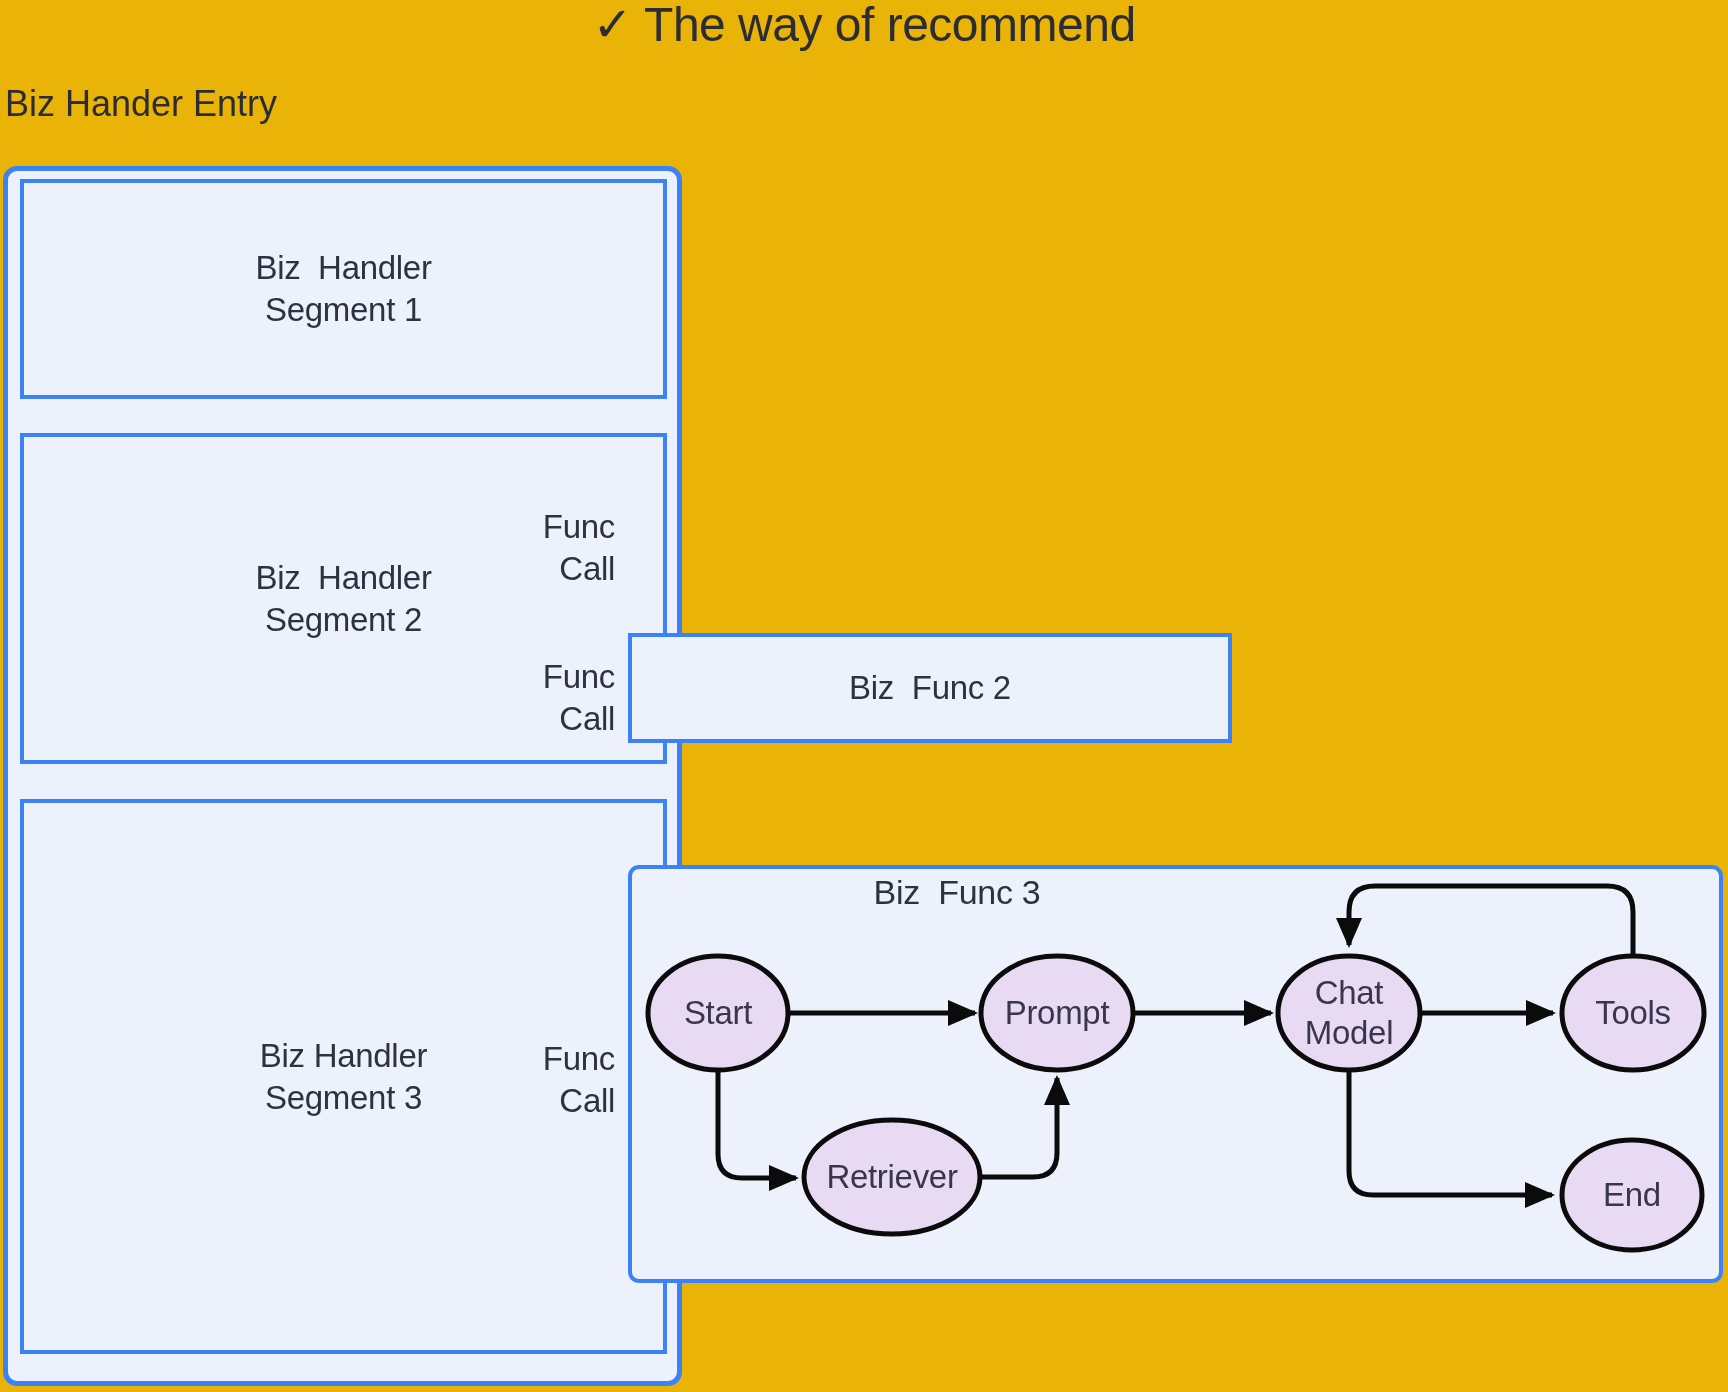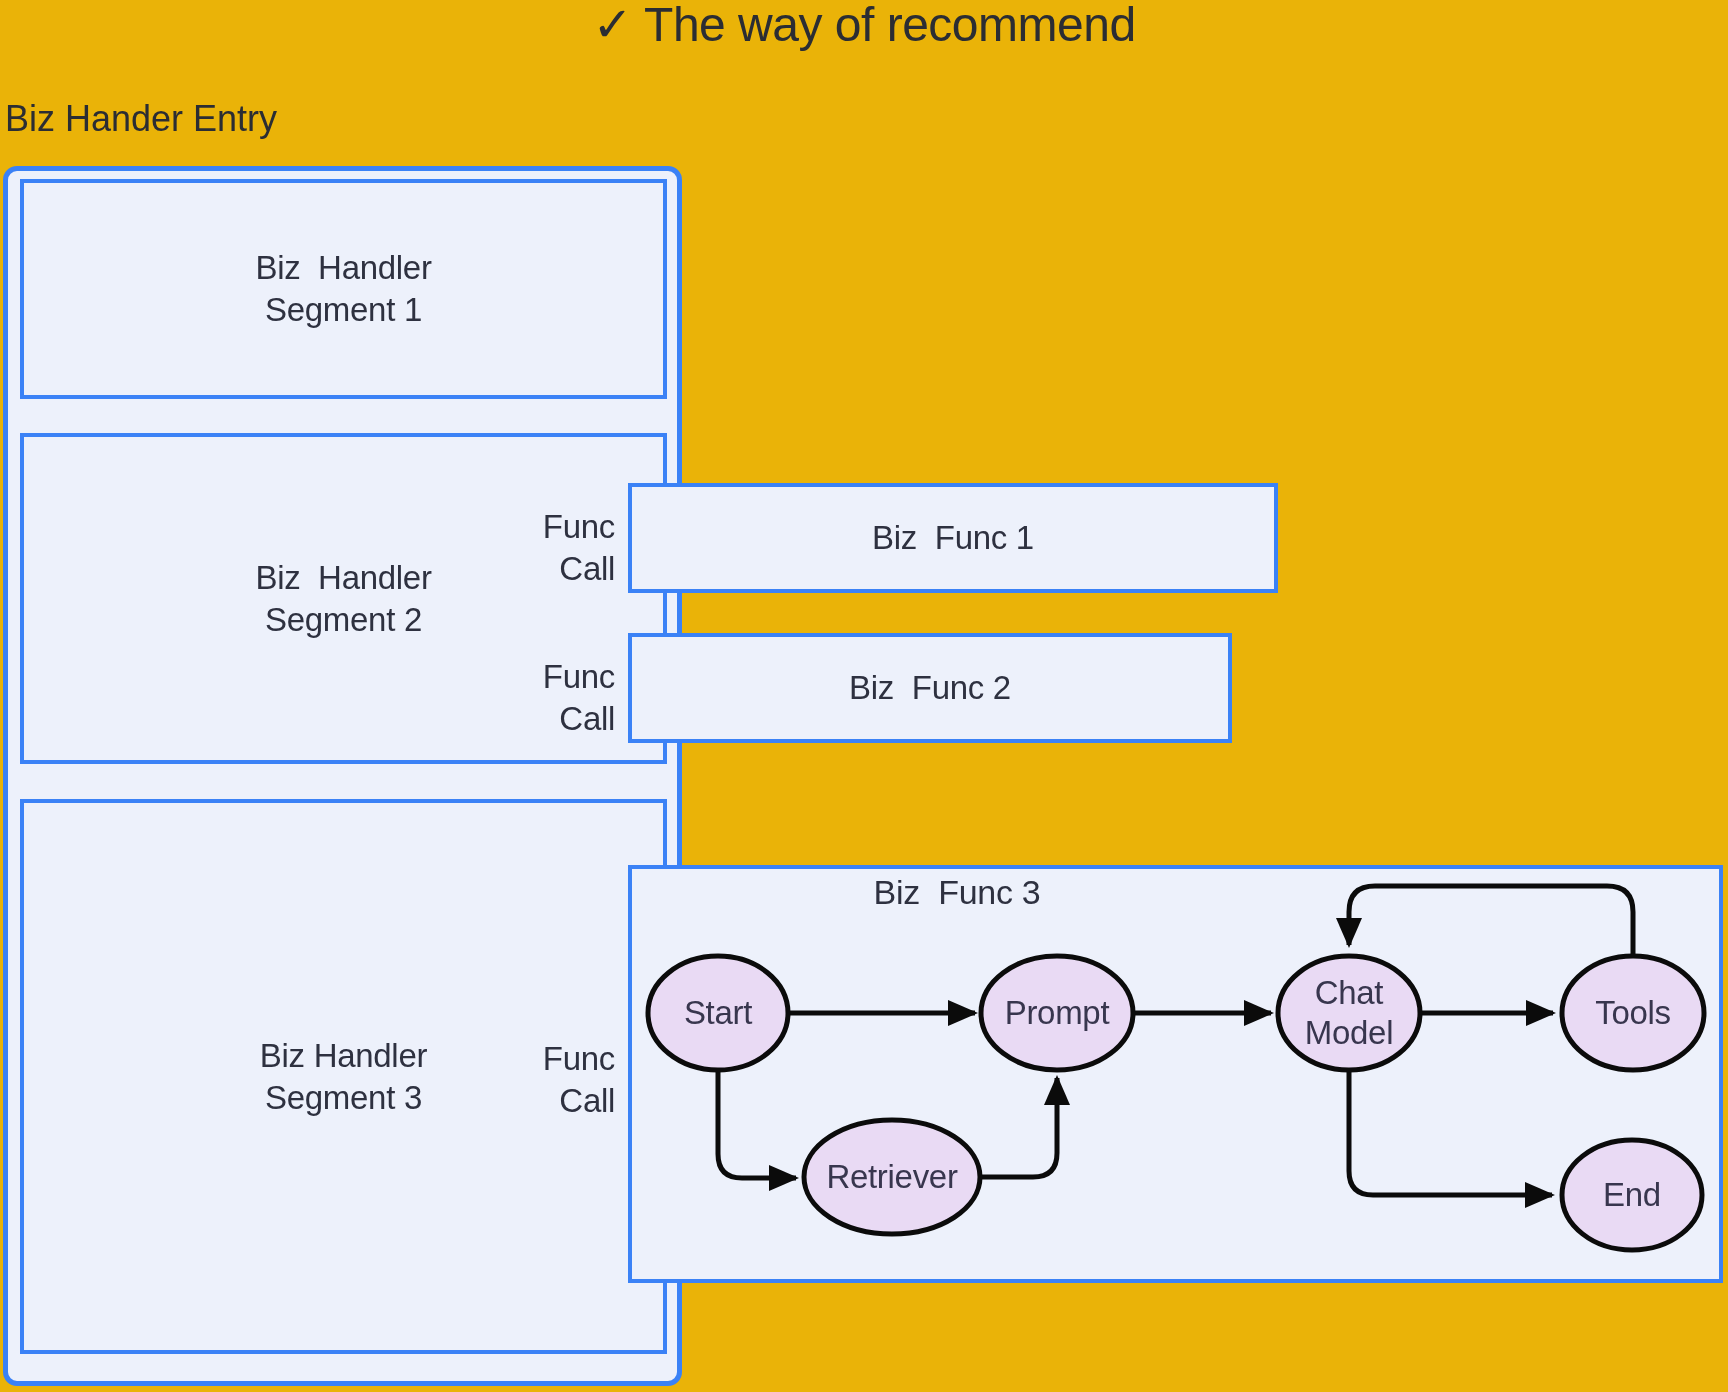--- a/index.html
+++ b/index.html
@@ -17,21 +17,20 @@
     left: 0; top: -4px; width: 1728px;
     text-align: center;
     font-size: 48px; line-height: 58px;
     color: #2b2d33;
     letter-spacing: -0.5px;
   }
   .entry-label {
     left: 5px; top: 82px;
     font-size: 36px; line-height: 44px;
     color: #2b2d33;
-    margin-top: 15px;
   }
   .box {
     position: absolute;
     box-sizing: border-box;
     background: #edf1fb;
     border: 4px solid #3b82f6;
   }
   .container-box {
     left: 3px; top: 166px; width: 679px; height: 1220px;
     border-width: 5px; border-radius: 14px;
@@ -47,21 +46,21 @@
   .seg1 { top: 179px; height: 220px; }
   .seg2 { top: 433px; height: 331px; }
   .seg3 { top: 799px; height: 555px; }
   .func-box {
     display: flex; align-items: center; justify-content: center;
     text-align: center;
     font-size: 33px; letter-spacing: -0.3px;
   }
   .func1 { left: 628px; top: 483px; width: 650px; height: 110px; }
   .func2 { left: 628px; top: 633px; width: 604px; height: 110px; }
-  .func3 { left: 628px; top: 865px; width: 1095px; height: 418px; }
+  .func3 { left: 628px; top: 865px; width: 1095px; height: 418px; border-radius: 11px; }
   .func3-title {
     position: absolute;
     left: 325px; top: 3px;
     transform: translateX(-50%);
     white-space: nowrap;
     font-size: 34px; line-height: 40px;
     letter-spacing: -0.3px;
   }
   .fc-label {
     width: 130px; text-align: right;
@@ -112,23 +111,20 @@
   </div>
   <div class="abs fc-label fc2">
     <div>Func</div>
     <div>Call</div>
   </div>
   <div class="abs fc-label fc3">
     <div>Func</div>
     <div>Call</div>
   </div>
 
-  <div class="box func-box func1">
-    <span>Biz&nbsp; Func 1</span>
-  </div>
   <div class="box func-box func2">
     <span>Biz&nbsp; Func 2</span>
   </div>
   <div class="box func3">
     <span class="func3-title">Biz&nbsp; Func 3</span>
   </div>
 
   <svg id="flow-svg" class="abs" width="1728" height="1392" viewBox="0 0 1728 1392">
     <defs>
       <marker id="arrow" markerUnits="userSpaceOnUse" markerWidth="34" markerHeight="30" refX="27" refY="13" orient="auto">

